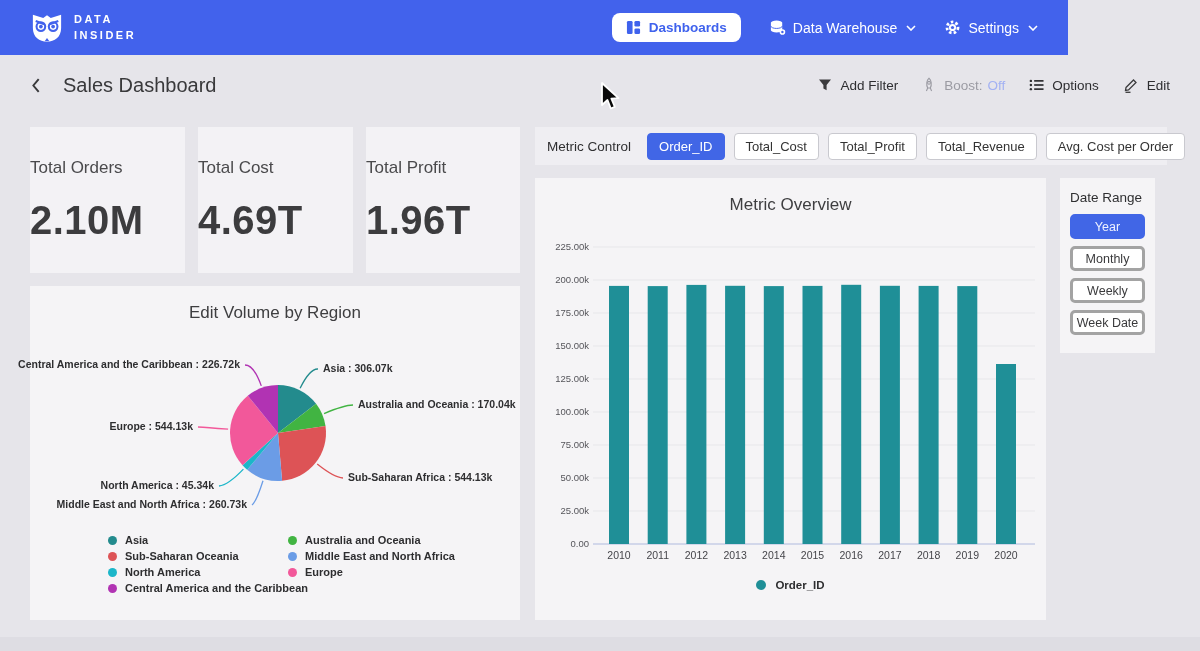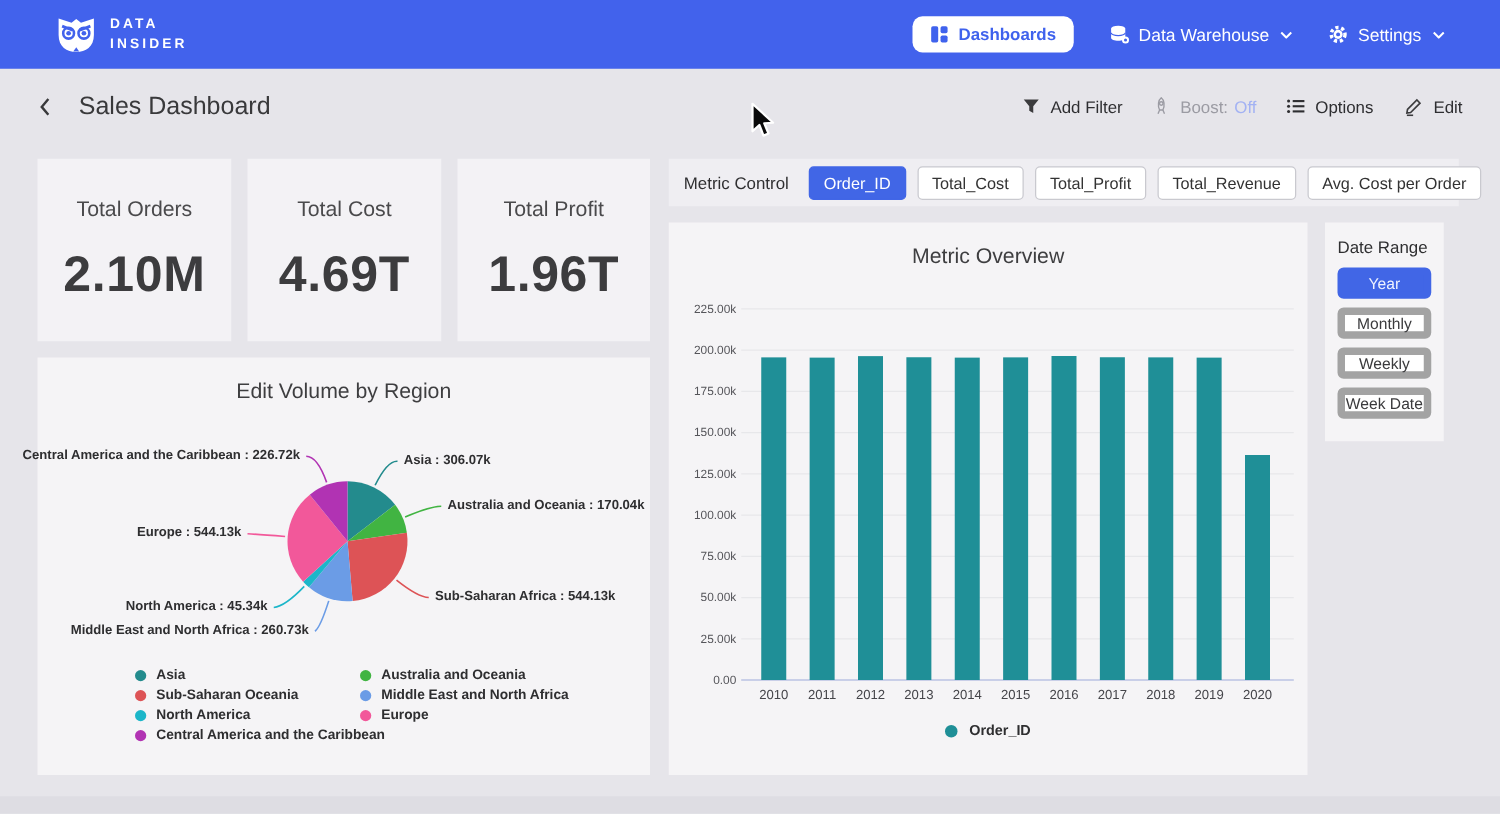--- a/index.html
+++ b/index.html
@@ -1,23 +1,23 @@
 <!DOCTYPE html>
 <html><head>
 <meta charset="utf-8">
 <style>
   * { margin:0; padding:0; box-sizing:border-box; }
   html,body { width:1200px; height:651px; overflow:hidden; }
   body { font-family:"Liberation Sans", sans-serif; background:#e6e5ea; position:relative; }
   .stage { position:absolute; inset:0; width:1200px; height:651px; }
 
   
-  .navbar { position:absolute; left:0; top:0; width:1200px; height:55px;
+  .navbar { position:absolute; left:0; top:0; width:1068px; height:55px;
             background:#4262ec; display:flex; align-items:center; justify-content:space-between;
-            padding:0 44px; z-index:5; }
+            padding:0 30px; z-index:5; }
   .brand { display:flex; align-items:center; gap:10px; }
   .brand-text { color:#fff; font-size:11px; font-weight:bold; letter-spacing:2.5px; line-height:1.45; }
   .nav-right { display:flex; align-items:center; gap:28px; }
   .nav-pill { display:flex; align-items:center; gap:8px; background:#fff; border:none; border-radius:8px;
               padding:7px 14px; color:#3f62ed; font-size:13.5px; font-weight:bold; cursor:pointer;
               font-family:"Liberation Sans", sans-serif; }
   .nav-link { display:flex; align-items:center; gap:7px; color:#fff; font-size:14px; cursor:pointer; }
   .nav-link svg.chev { margin-left:2px; }
 
   
@@ -26,21 +26,21 @@
   .back-btn { display:flex; align-items:center; margin-right:22px; cursor:pointer; }
   .page-title { font-size:20px; font-weight:500; color:#39393b; }
   .header-actions { margin-left:auto; display:flex; align-items:center; gap:24px; }
   .h-action { display:flex; align-items:center; gap:8px; font-size:13.5px; font-weight:500;
               color:#2e2e31; cursor:pointer; white-space:nowrap; }
   .h-action.muted { color:#9b9ba3; }
   .boost-off { color:#a3b2f3; margin-left:-3px; }
 
   
   .kpi { position:absolute; top:127px; width:155px; height:146px; background:#f3f2f5;
-         display:flex; flex-direction:column; align-items:center; justify-content:center; gap:20px; }
+         display:flex; flex-direction:column; align-items:flex-start; justify-content:center; gap:20px; }
   .kpi-label { font-size:17px; font-weight:500; color:#4a4a4c; }
   .kpi-value { font-size:40px; font-weight:bold; color:#3c3c3e; letter-spacing:.5px; }
 
   
   .metric-bar { position:absolute; left:535px; top:127px; width:632px; height:38px; background:#efeef2;
                 display:flex; align-items:center; padding:0 12px; }
   .metric-label { font-size:13.5px; color:#2f2f31; margin-right:16px; white-space:nowrap; }
   .chips { display:flex; align-items:center; gap:9px; }
   .chip { padding:5px 11px; font-size:13px; color:#333; background:#fff; border:1px solid #c9c9cf;
           border-radius:4px; cursor:pointer; font-family:"Liberation Sans", sans-serif; white-space:nowrap; }
@@ -62,21 +62,21 @@
   .legend-dot { width:9px; height:9px; border-radius:50%; margin-right:8px; flex:0 0 auto; }
 
   .bar-legend { position:absolute; top:401px; left:0; width:100%; display:flex; justify-content:center;
                 align-items:center; gap:9px; font-size:11.5px; font-weight:bold; color:#2e2e30; }
   .bar-legend .legend-dot { width:10px; height:10px; margin:0; }
   svg text { font-family:"Liberation Sans", sans-serif; }
 
   
   .dr-label { font-size:13.5px; color:#2f2f31; margin-bottom:9px; }
   .dr-btn { display:block; width:100%; height:25px; margin-bottom:7px; font-size:12.5px; color:#3a3a3c;
-            background:#fff; border:6px solid #a3a3a3; border-radius:5px; cursor:pointer;
+            background:#fff; border:3px solid #a3a3a3; border-radius:5px; cursor:pointer;
             font-family:"Liberation Sans", sans-serif; }
   .dr-selected { background:#4166e6; color:#eef2ff; border-color:#4166e6; }
 
   .bottom-strip { position:absolute; left:0; top:637px; width:1200px; height:14px; background:#dedde3; }
   .cursor { position:absolute; left:598px; top:82px; z-index:50; pointer-events:none; }
 </style>
 </head>
 <body>
 
 <div class="stage">

